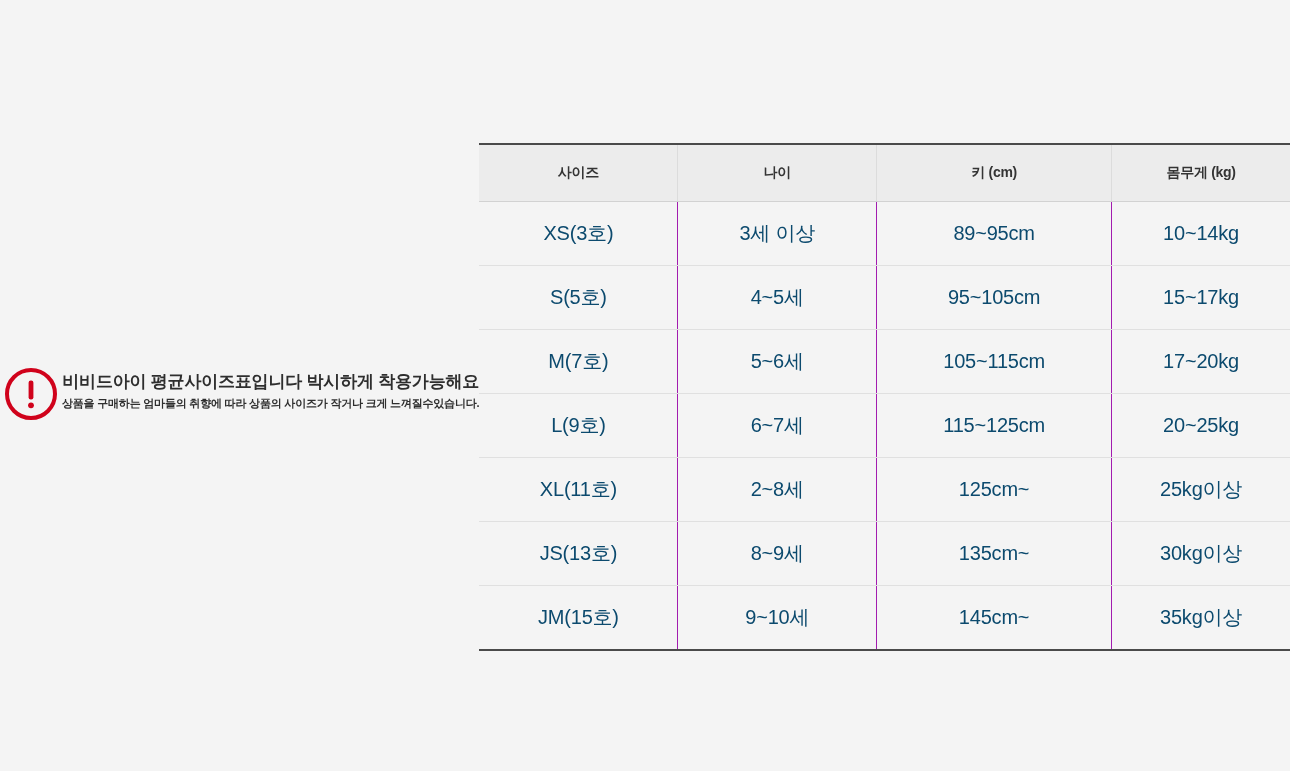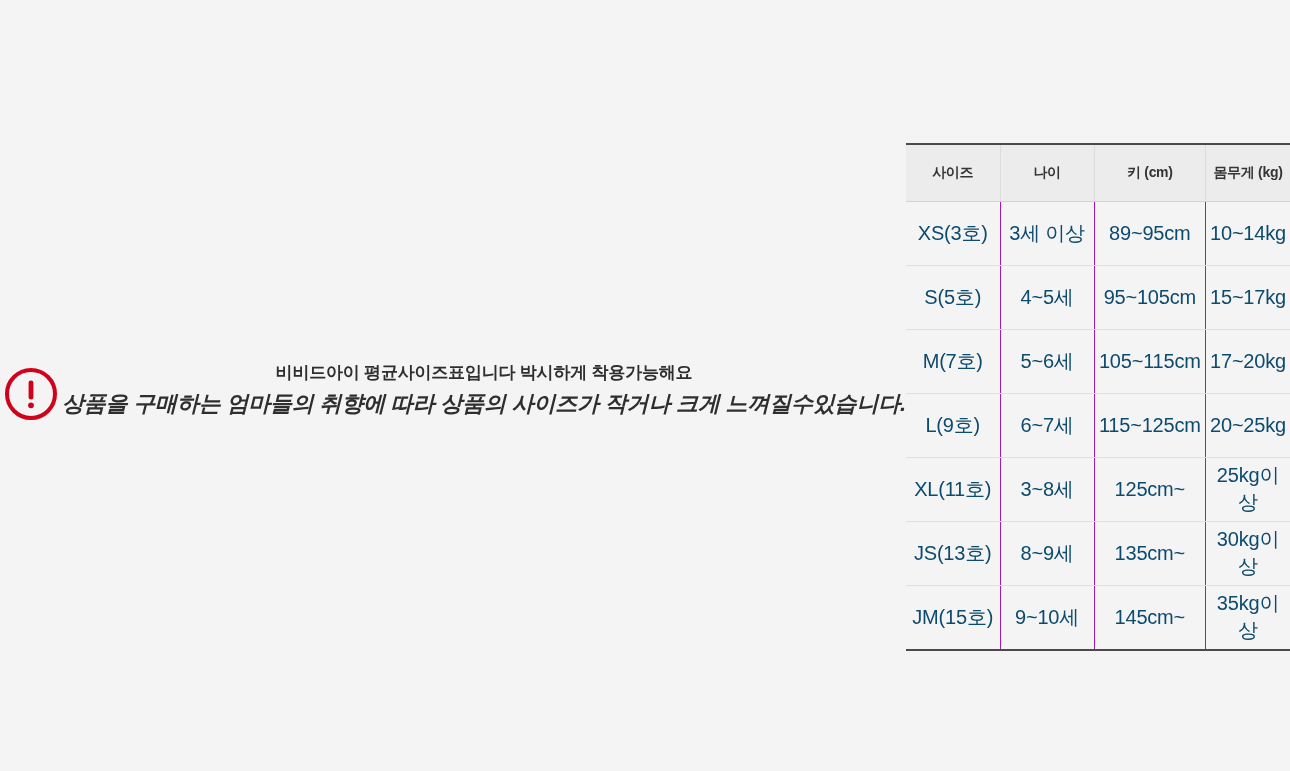--- a/index.html
+++ b/index.html
@@ -42,21 +42,21 @@
     text-align: center;
     line-height: 1.62;
     font-size: 17.5px;
     color: #2e2e2e;
     letter-spacing: -0.2px;
     font-weight: 600;
   }
   .notice .line { display: block; white-space: nowrap; }
   .notice .line-1 { font-size: 17px; }
   .notice .line-2 { font-size: 17.5px; }
-  .notice .line-3 { font-size: 22px; font-style: italic; }
+  .notice .line-3 { font-size: 11px; }
   .notice .line-4 { font-size: 17px; }
 
   
   .table-wrap {
     margin-top: 22px;
     width: 836px;
   }
   table.size-table {
     border-collapse: collapse;
     width: 100%;
@@ -149,21 +149,21 @@
           <td>17~20kg</td>
         </tr>
         <tr>
           <td>L(9호)</td>
           <td>6~7세</td>
           <td>115~125cm</td>
           <td>20~25kg</td>
         </tr>
         <tr>
           <td>XL(11호)</td>
-          <td>3~8세</td>
+          <td>2~8세</td>
           <td>125cm~</td>
           <td>25kg이상</td>
         </tr>
         <tr>
           <td>JS(13호)</td>
           <td>8~9세</td>
           <td>135cm~</td>
           <td>30kg이상</td>
         </tr>
         <tr>

